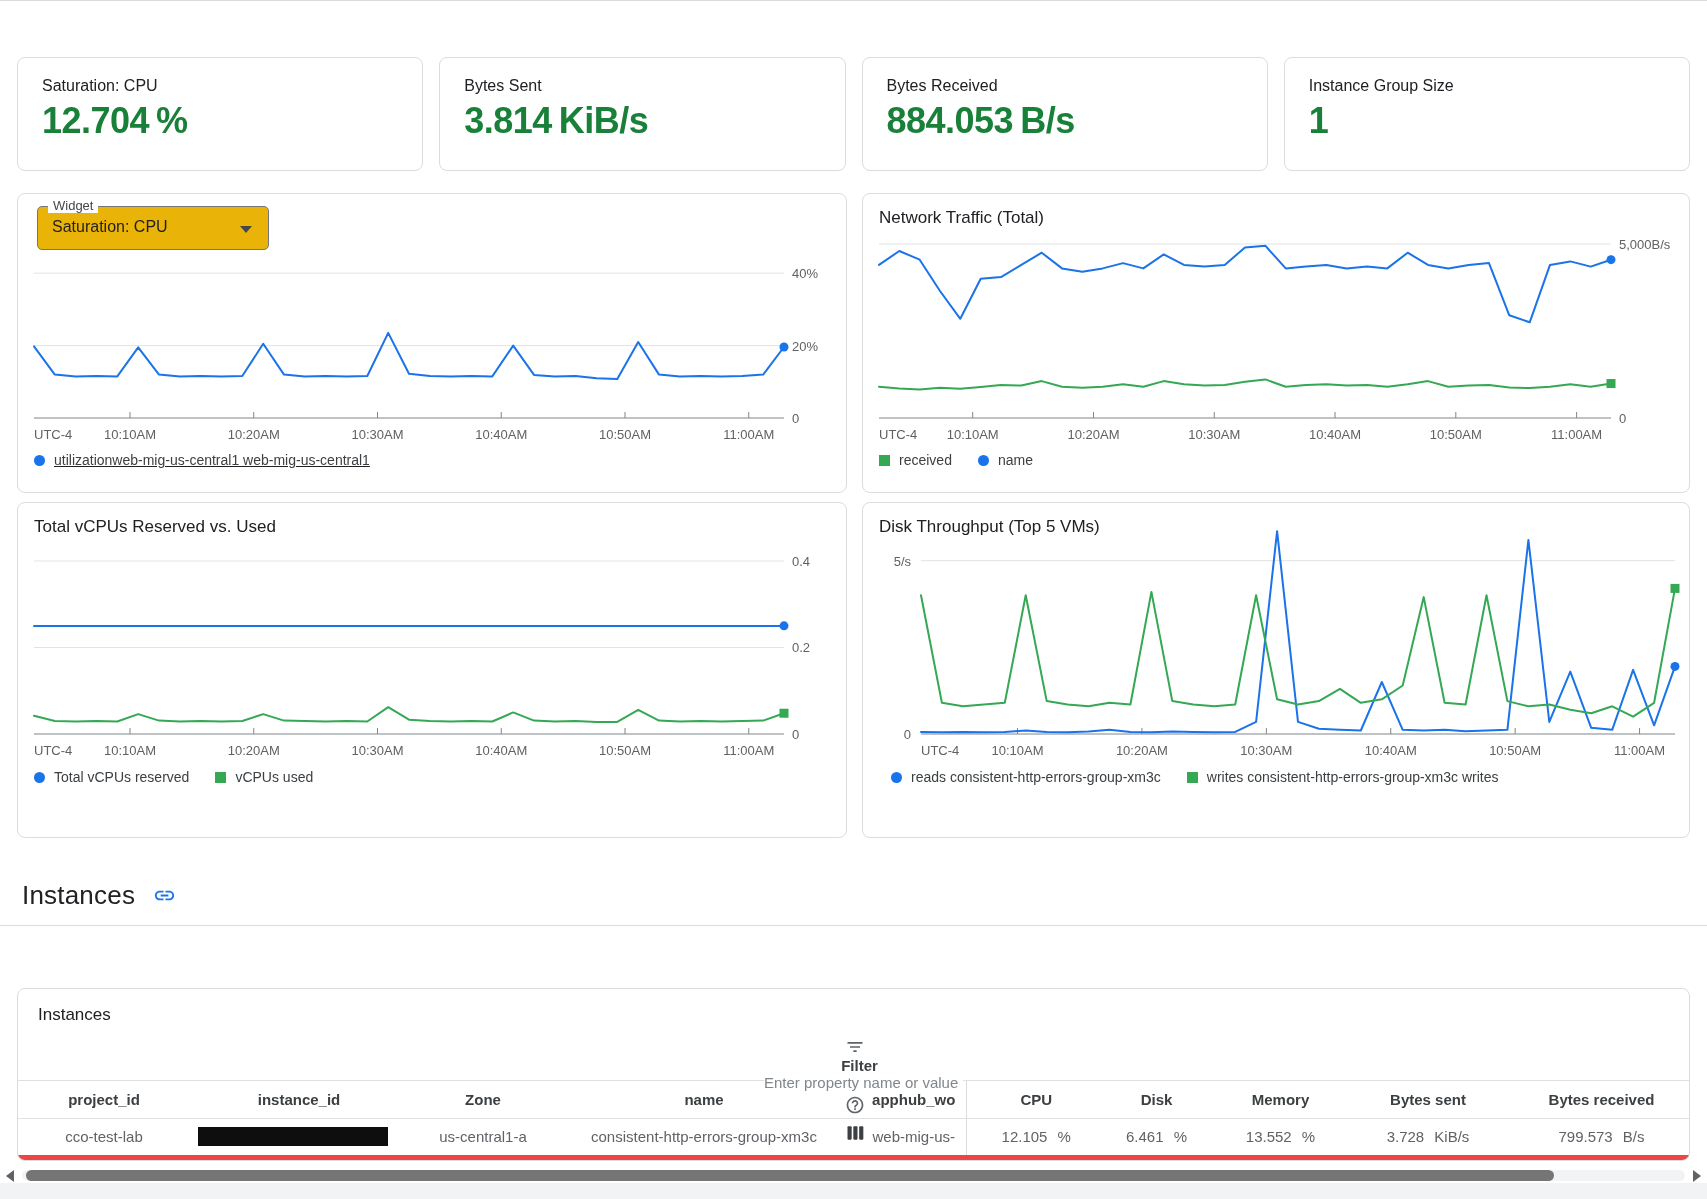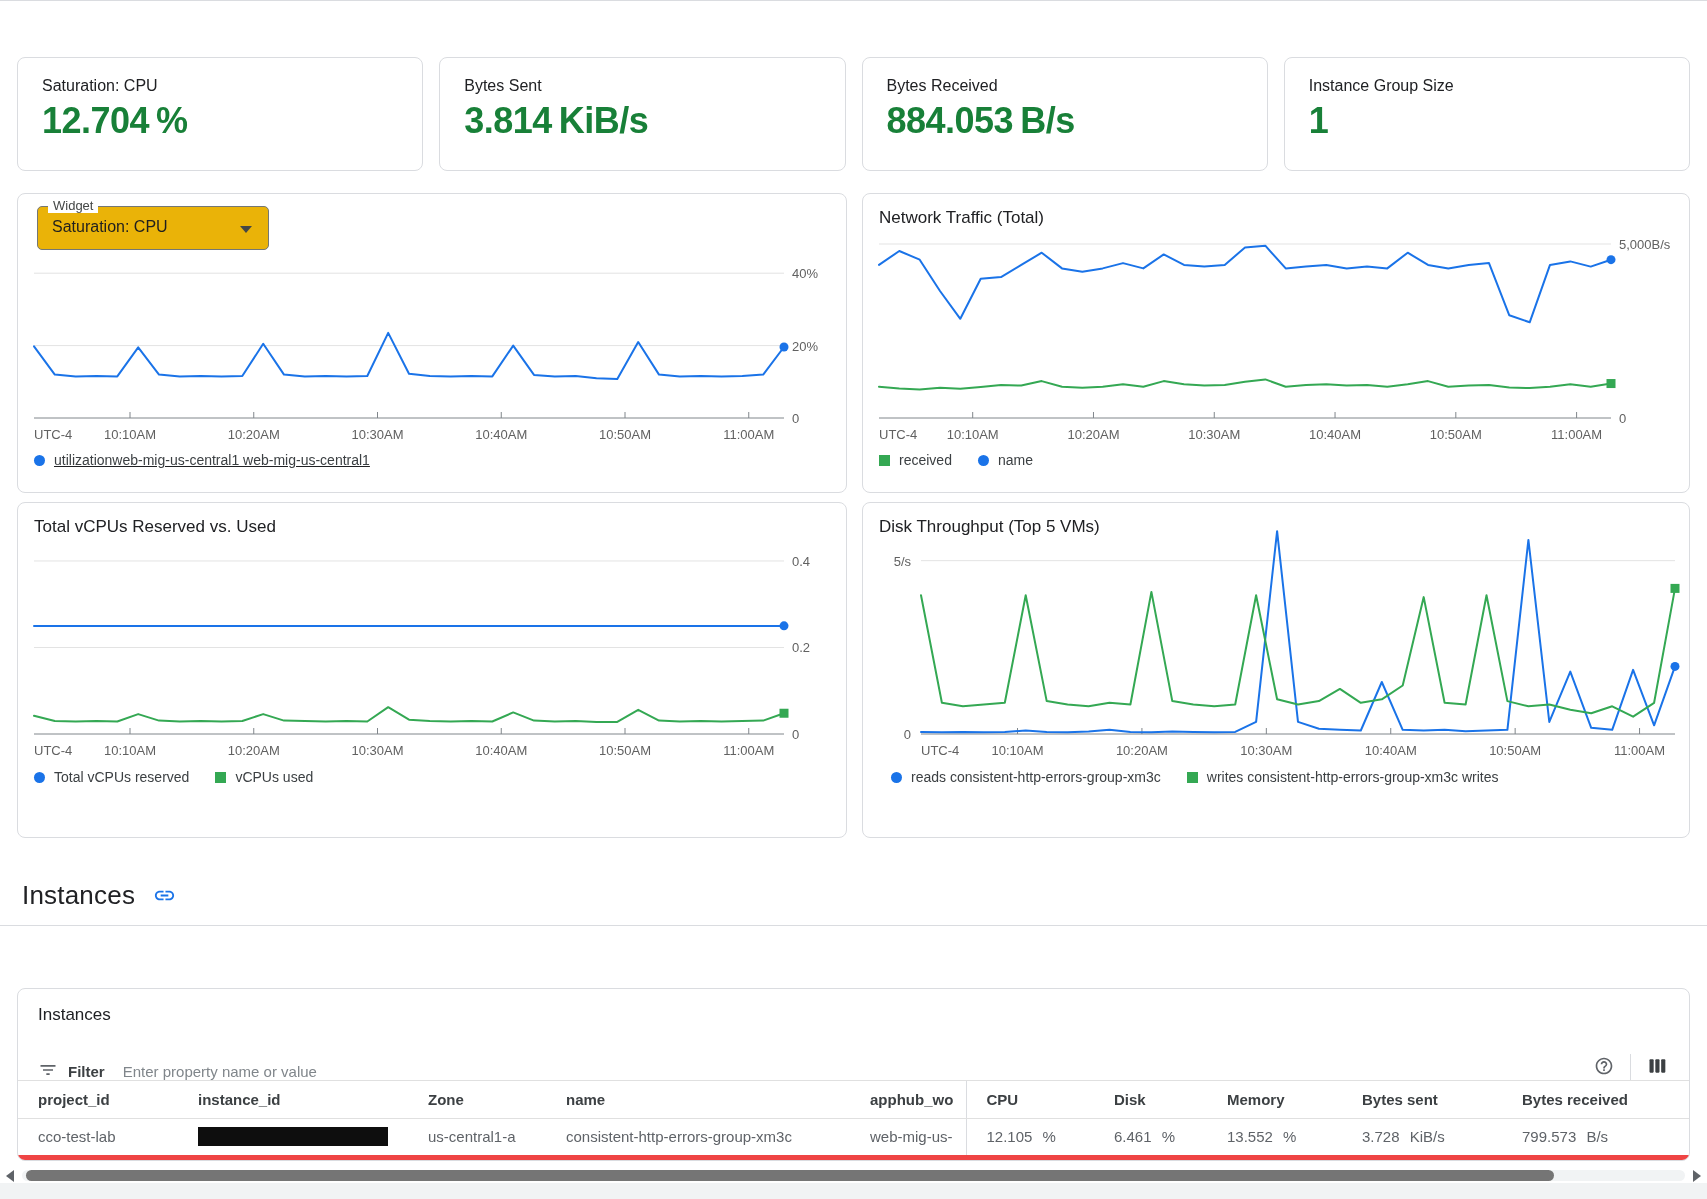--- a/index.html
+++ b/index.html
@@ -41,31 +41,31 @@
     border-left:6px solid transparent; border-right:6px solid transparent; border-top:7px solid #444746; }
 
   .legend { position:absolute; left:16px; display:flex; gap:26px; align-items:center; }
   .legend-item { display:flex; align-items:center; gap:9px; font-size:14px; color:#3c4043; cursor:default; }
   .lg-circle { width:11px; height:11px; border-radius:50%; }
   .lg-square { width:11px; height:11px; }
 
   
   .table-card { margin:62px 17px 0; border:1px solid #dadce0; border-radius:8px; background:#fff; overflow:hidden; }
   .tc-title { padding:16px 20px 12px; font-size:17px; color:#202124; }
-  .filter-bar { display:flex; align-items:flex-end; height:44px; padding:0 18px 0 20px; border-bottom:1px solid #e0e0e0; }
+  .filter-bar { display:flex; align-items:center; height:44px; padding:0 18px 0 20px; border-bottom:1px solid #e0e0e0;flex-direction:column; }
   .filter-bar svg { width:20px; height:20px; flex:none; }
   .filter-label { font-size:15px; font-weight:600; color:#3c4043; margin:0 0 0 10px; }
   .filter-input { flex:1; border:none; outline:none; font-size:15px; color:#202124; margin-left:18px;
     font-family:"Liberation Sans", sans-serif; }
   .filter-input::placeholder { color:#80868b; }
   .icon-btn { background:none; border:none; cursor:pointer; display:flex; align-items:center; padding:4px; }
   .toolbar-div { width:1px; height:26px; background:#dadce0; margin:0 12px; }
 
   table { width:100%; border-collapse:collapse; table-layout:fixed; }
-  th, td { text-align:left; padding:0 8px 0 20px; white-space:nowrap; overflow:hidden; font-size:15px; }
+  th, td { text-align:center; padding:0 8px 0 20px; white-space:nowrap; overflow:hidden; font-size:15px; }
   th { height:37px; color:#3c4043; font-weight:600; border-bottom:1px solid #e0e0e0; }
   td { height:39px; color:#5f6368; border-bottom:5px solid #ef4444; }
   .col-apphub { border-right:1px solid #dadce0; }
   .num { word-spacing:6px; }
   .redacted-bar { width:190px; height:19px; background:#0e0e0e; }
 
   
   .hscroll { position:relative; height:15px; margin-top:7px; }
   .hs-track { position:absolute; left:22px; right:22px; top:2px; height:11px; background:#f1f3f4; border-radius:6px; }
   .hs-thumb { position:absolute; left:26px; width:1528px; top:2px; height:11px; background:#757575; border-radius:6px; cursor:grab; }

